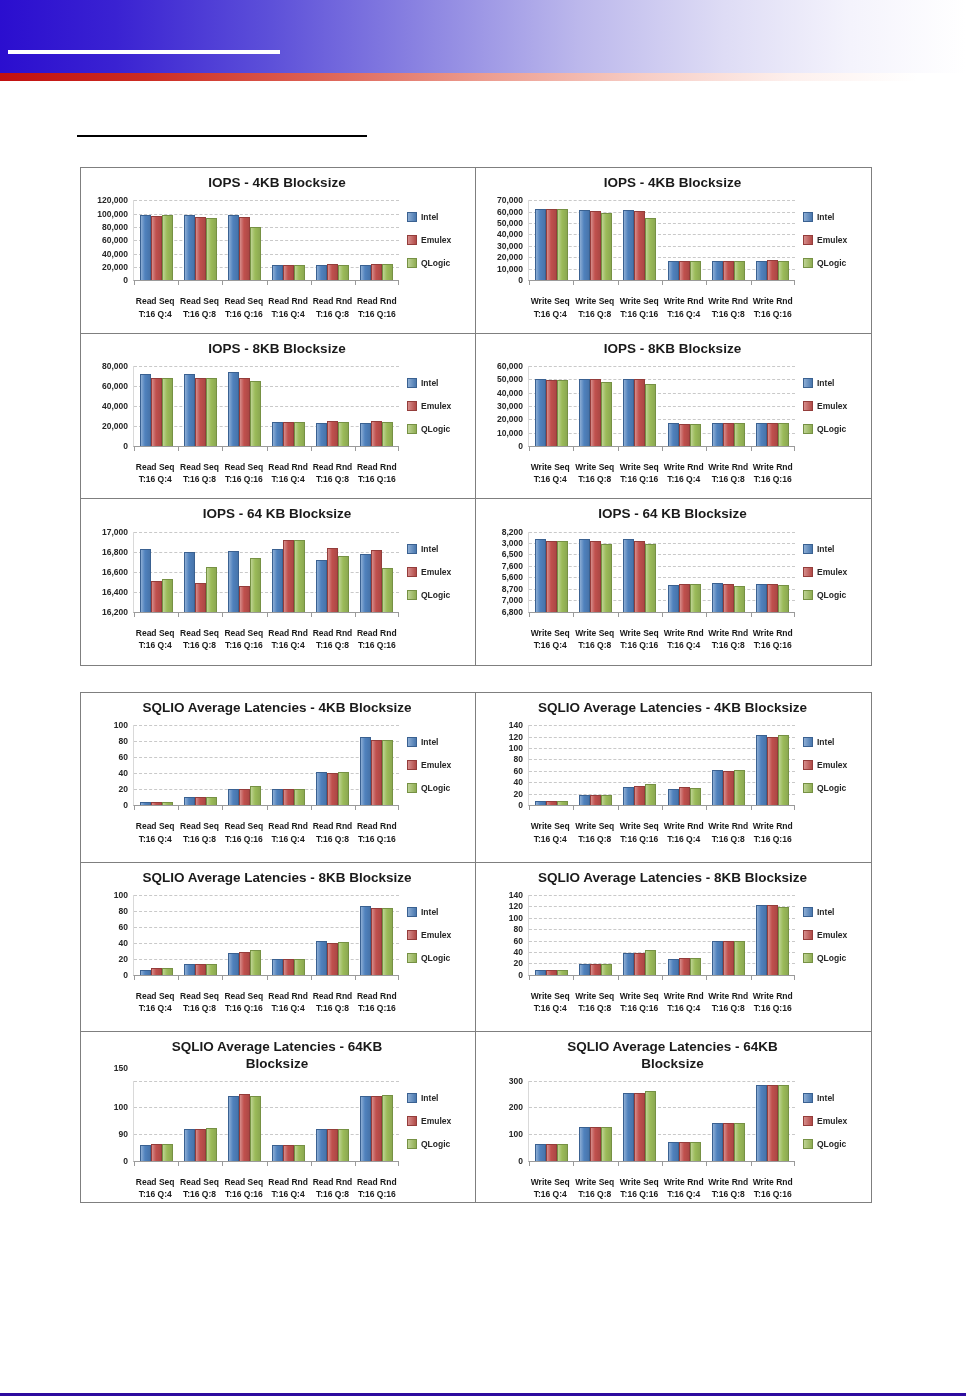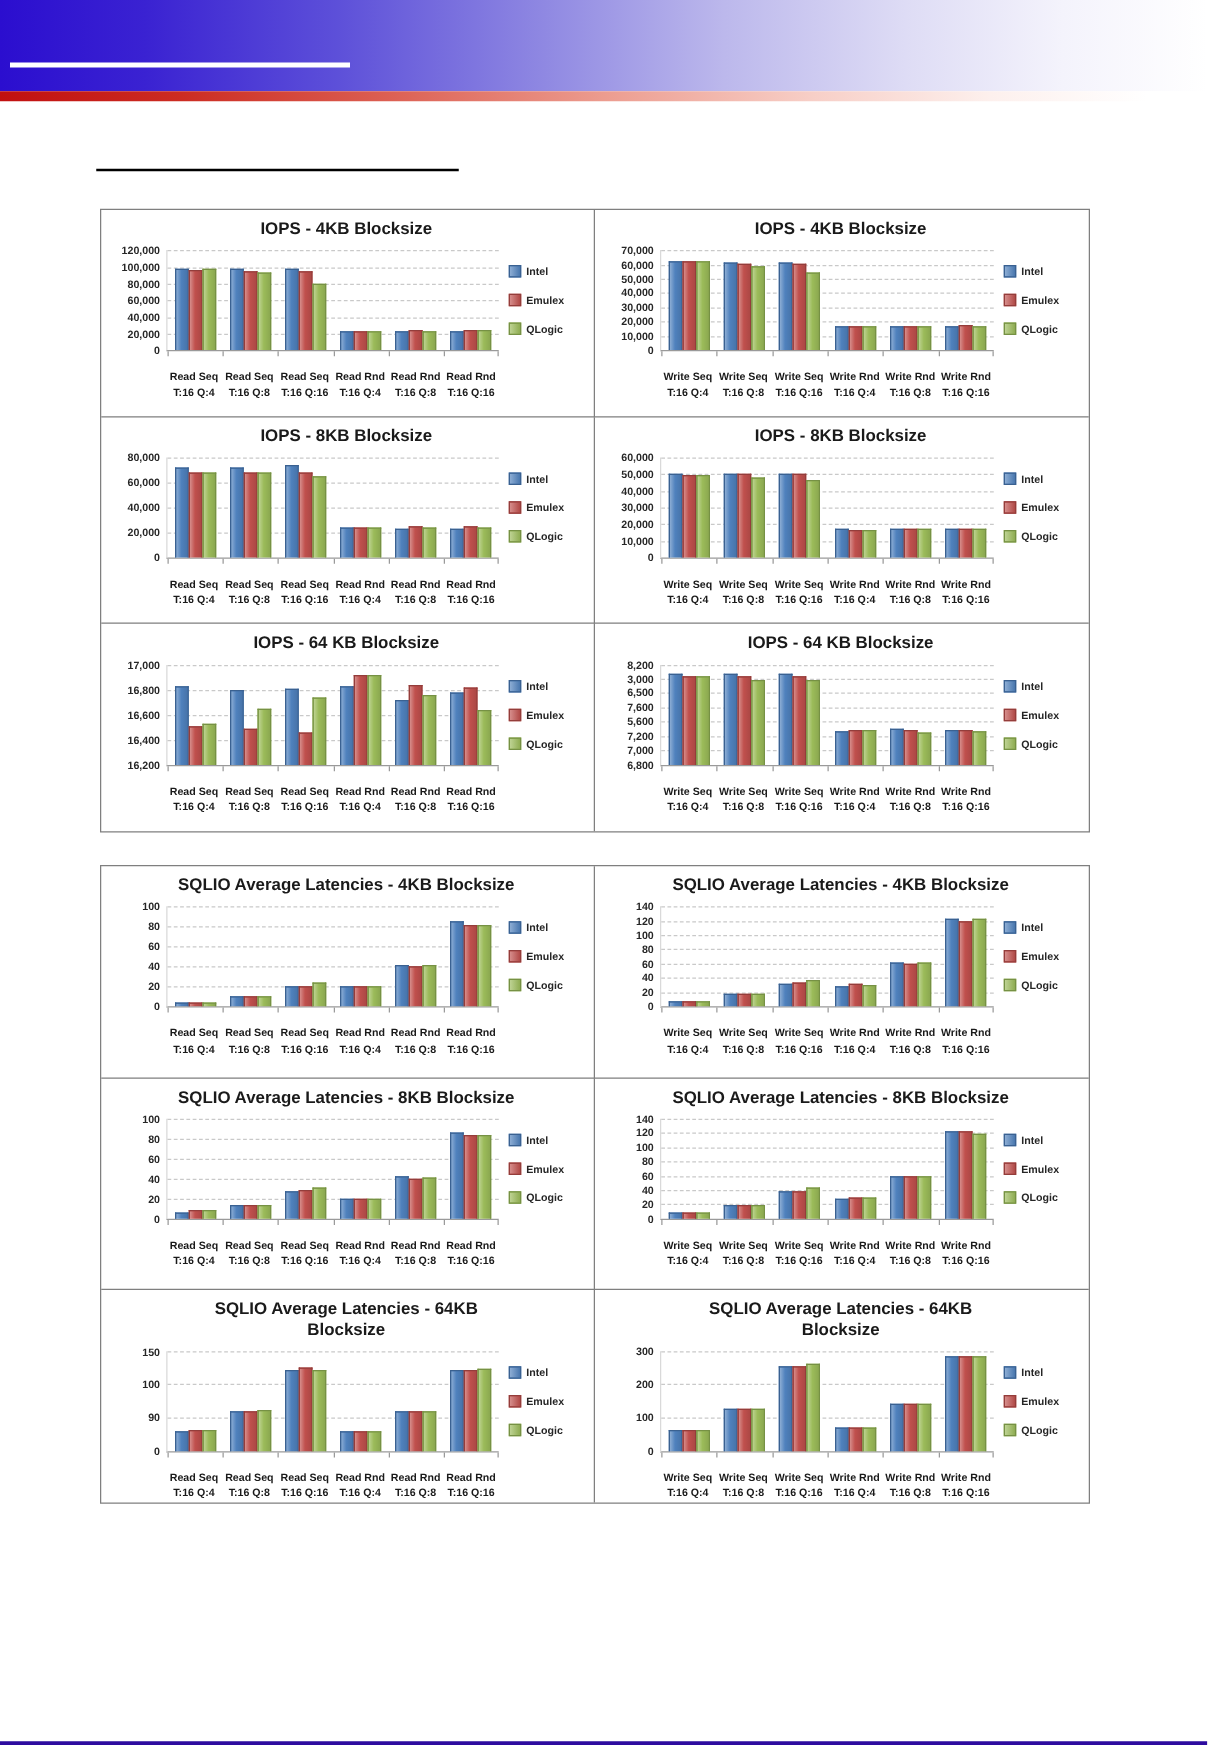--- a/index.html
+++ b/index.html
@@ -581,21 +581,21 @@
       </div>
     <div class="cell">
         <div class="chart">
           <div class="c-title">
             <div class="c-title-line">IOPS - 64 KB Blocksize</div>
           </div>
           <div class="c-body">
             <div class="c-yaxis">
               <div class="c-ylab" style="bottom: -5px;">6,800</div>
               <div class="c-ylab" style="bottom: 6.42857px;">7,000</div>
-              <div class="c-ylab" style="bottom: 17.8571px;">7,200</div>
+              <div class="c-ylab" style="bottom: 17.8571px;">8,700</div>
               <div class="c-ylab" style="bottom: 29.2857px;">5,600</div>
               <div class="c-ylab" style="bottom: 40.7143px;">7,600</div>
               <div class="c-ylab" style="bottom: 52.1429px;">6,500</div>
               <div class="c-ylab" style="bottom: 63.5714px;">3,000</div>
               <div class="c-ylab" style="bottom: 75px;">8,200</div>
             </div>
             <div class="c-plot">
               <div class="c-grid" style="bottom: 10.4286px;"></div>
               <div class="c-grid" style="bottom: 21.8571px;"></div>
               <div class="c-grid" style="bottom: 33.2857px;"></div>
@@ -1113,21 +1113,21 @@
         <div class="chart">
           <div class="c-title">
             <div class="c-title-line">SQLIO Average Latencies - 64KB</div>
             <div class="c-title-line">Blocksize</div>
           </div>
           <div class="c-body">
             <div class="c-yaxis">
               <div class="c-ylab" style="bottom: -5px;">0</div>
               <div class="c-ylab" style="bottom: 21.6667px;">90</div>
               <div class="c-ylab" style="bottom: 48.3333px;">100</div>
-              <div class="c-ylab" style="bottom: 74px;">150</div>
+              <div class="c-ylab" style="bottom: 88px;">150</div>
             </div>
             <div class="c-plot">
               <div class="c-grid" style="bottom: 25.6667px;"></div>
               <div class="c-grid" style="bottom: 52.3333px;"></div>
               <div class="c-grid" style="bottom: 79px;"></div>
               <div class="c-xtick" style="left: calc(0% + 0px);"></div>
               <div class="c-xtick" style="left: calc(16.6667% + 0px);"></div>
               <div class="c-xtick" style="left: calc(33.3333% + 0px);"></div>
               <div class="c-xtick" style="left: calc(50% + 0px);"></div>
               <div class="c-xtick" style="left: calc(66.6667% + 0px);"></div>

